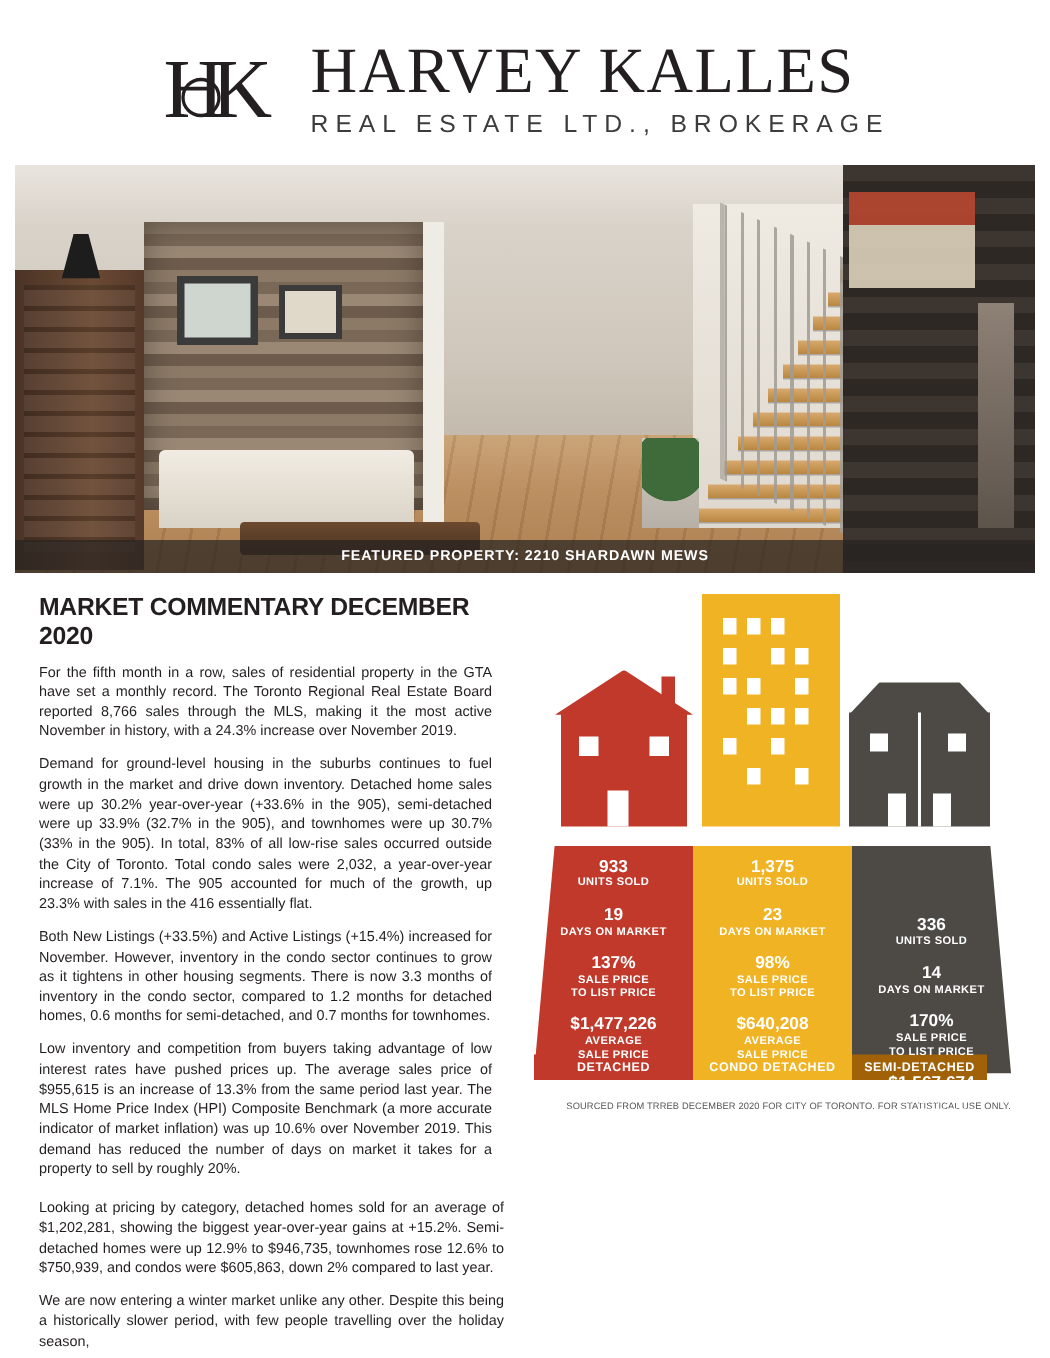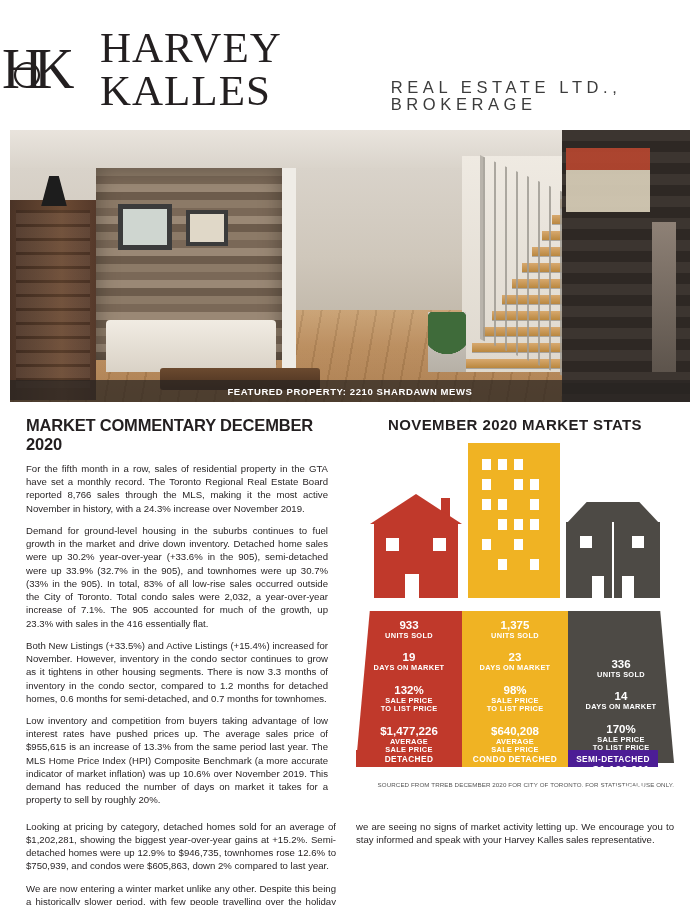--- a/index.html
+++ b/index.html
@@ -19,21 +19,21 @@
     align-items: center;
     justify-content: center;
     gap: 14px;
   }
   .hk-mark {
     position: relative;
     width: 86px; height: 62px;
     flex: none;
   }
   .hk-mark svg { display: block; }
-  .brand-block { display: flex; flex-direction: row; justify-content: center; align-items: flex-end; }
+  .brand-block { display: flex; flex-direction: column; justify-content: center; }
   .brand-name {
     font-family: "Liberation Serif", serif;
     font-size: 43px;
     letter-spacing: 1px;
     line-height: 1;
     color: #231f20;
     font-weight: 400;
   }
   .brand-sub {
     font-family: "Liberation Sans", sans-serif;
@@ -235,21 +235,21 @@
 
   .cellpad { padding: 5px 4px 5px 4px; }
 
   .cat-labels { position:absolute; left:0; top:307px; width:318px; display:flex; }
   .cat {
     height: 17px; color:#fff; font-size: 8.3px; font-weight: bold;
     display:flex; align-items:center; justify-content:center; letter-spacing:0.4px;
   }
   .cat.det { width:106px; background:#c0392b; }
   .cat.con { width:106px; background:#f0b323; }
-  .cat.semi{ width:90px; background:#4c1d95; }
+  .cat.semi{ width:90px; background:#a16207; }
 
   .source-note {
     width: 318px;
     text-align: right;
     font-size: 6.2px;
     color: #555;
     margin-top: 8px;
     letter-spacing: 0.1px;
   }
 
@@ -320,21 +320,20 @@
 
       <div class="col-left">
         <h2 class="sec-title">MARKET COMMENTARY DECEMBER 2020</h2>
         <p class="body">For the fifth month in a row, sales of residential property in the GTA have set a monthly record. The Toronto Regional Real Estate Board reported 8,766 sales through the MLS, making it the most active November in history, with a 24.3% increase over November 2019.</p>
         <p class="body">Demand for ground-level housing in the suburbs continues to fuel growth in the market and drive down inventory. Detached home sales were up 30.2% year-over-year (+33.6% in the 905), semi-detached were up 33.9% (32.7% in the 905), and townhomes were up 30.7% (33% in the 905). In total, 83% of all low-rise sales occurred outside the City of Toronto. Total condo sales were 2,032, a year-over-year increase of 7.1%. The 905 accounted for much of the growth, up 23.3% with sales in the 416 essentially flat.</p>
         <p class="body">Both New Listings (+33.5%) and Active Listings (+15.4%) increased for November. However, inventory in the condo sector continues to grow as it tightens in other housing segments. There is now 3.3 months of inventory in the condo sector, compared to 1.2 months for detached homes, 0.6 months for semi-detached, and 0.7 months for townhomes.</p>
         <p class="body">Low inventory and competition from buyers taking advantage of low interest rates have pushed prices up. The average sales price of $955,615 is an increase of 13.3% from the same period last year. The MLS Home Price Index (HPI) Composite Benchmark (a more accurate indicator of market inflation) was up 10.6% over November 2019. This demand has reduced the number of days on market it takes for a property to sell by roughly 20%.</p>
       </div>
 
       <div class="col-right">
-        <div class="stats-title">NOVEMBER 2020 MARKET STATS</div>
 
         <div class="chart-wrap">
           <div class="chart">
 
             <div class="buildings">
 
               <div class="bld bld-det">
                 <div class="chimney"></div>
                 <div class="roof"></div>
                 <div class="body"></div>
@@ -382,21 +381,21 @@
                   <div class="big">933</div>
                   <div class="small">UNITS SOLD</div>
                 </div>
                 <div class="divider-line"></div>
                 <div class="cell cellpad">
                   <div class="big">19</div>
                   <div class="small">DAYS ON MARKET</div>
                 </div>
                 <div class="divider-line"></div>
                 <div class="cell cellpad">
-                  <div class="big">132%</div>
+                  <div class="big">137%</div>
                   <div class="small">SALE PRICE</div>
                   <div class="small">TO LIST PRICE</div>
                 </div>
                 <div class="divider-line"></div>
                 <div class="cell cellpad">
                   <div class="big">$1,477,226</div>
                   <div class="small">AVERAGE</div>
                   <div class="small">SALE PRICE</div>
                 </div>
               </div>
@@ -438,21 +437,21 @@
                   <div class="small">DAYS ON MARKET</div>
                 </div>
                 <div class="divider-line"></div>
                 <div class="cell cellpad">
                   <div class="big">170%</div>
                   <div class="small">SALE PRICE</div>
                   <div class="small">TO LIST PRICE</div>
                 </div>
                 <div class="divider-line"></div>
                 <div class="cell cellpad">
-                  <div class="big">$1,160,911</div>
+                  <div class="big">$1,567,674</div>
                   <div class="small">AVERAGE</div>
                   <div class="small">SALE PRICE</div>
                 </div>
               </div>
             </div>
 
             <div class="cat-labels">
               <div class="cat det">DETACHED</div>
               <div class="cat con">CONDO DETACHED</div>
               <div class="cat semi">SEMI-DETACHED</div>
@@ -463,18 +462,17 @@
         <div class="source-note">SOURCED FROM TRREB DECEMBER 2020 FOR CITY OF TORONTO. FOR STATISTICAL USE ONLY.</div>
       </div>
     </div>
 
     <div class="cols-bottom">
       <div class="bot-left">
         <p class="body">Looking at pricing by category, detached homes sold for an average of $1,202,281, showing the biggest year-over-year gains at +15.2%. Semi-detached homes were up 12.9% to $946,735, townhomes rose 12.6% to $750,939, and condos were $605,863, down 2% compared to last year.</p>
         <p class="body">We are now entering a winter market unlike any other. Despite this being a historically slower period, with few people travelling over the holiday season,</p>
       </div>
       <div class="bot-right">
-        <p class="body">we are seeing no signs of market activity letting up. We encourage you to stay informed and speak with your Harvey Kalles sales representative.</p>
       </div>
     </div>
   </div>
 
 </div>
 
 </body></html>

